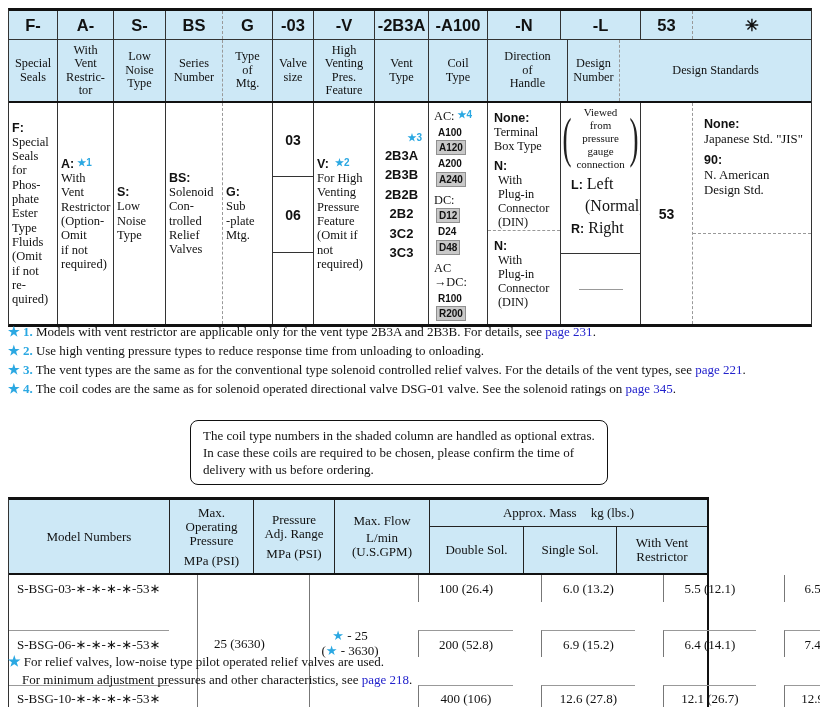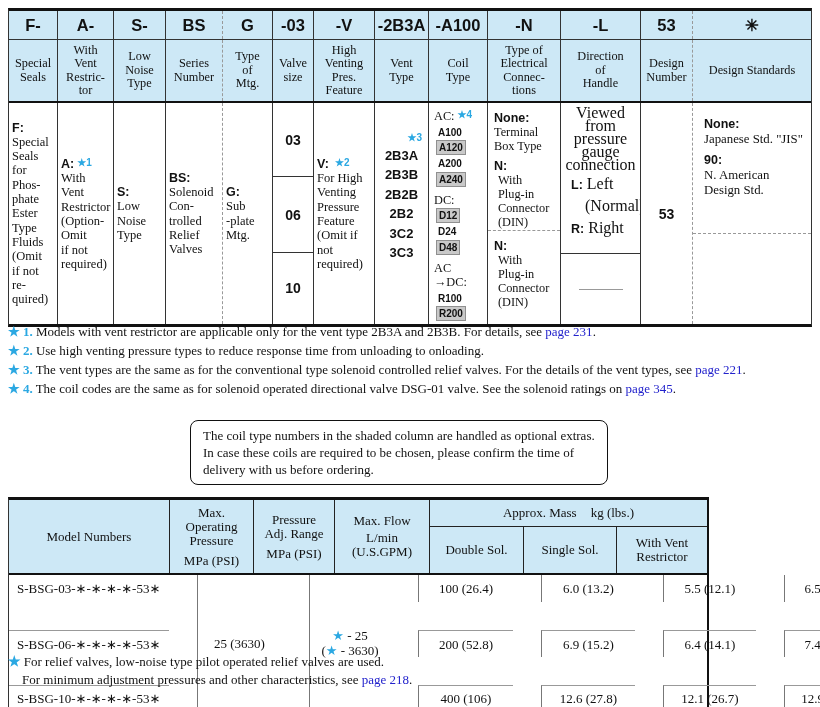--- a/index.html
+++ b/index.html
@@ -52,21 +52,21 @@
   
   .sub{box-sizing:border-box;overflow:hidden;}
   .elec1{height:128px;border-bottom:1px dashed #999;padding:8px 2px 0 6px;}
   .elec2{height:93px;padding:8px 2px 0 6px;}
   .ind{padding-left:4px;}
   .hand1{height:151px;border-bottom:1px solid #333;padding:2px 2px 0 2px;}
   .hand2{height:70px;display:flex;align-items:center;justify-content:center;}
   .dashline{width:44px;border-top:1px solid #999;}
   .paren{display:flex;align-items:center;justify-content:center;height:66px;}
   .bigp{font-size:54px;font-weight:300;color:#222;transform:scaleX(0.5);line-height:60px;}
-  .pnote{font-size:16px;line-height:13px;text-align:center;white-space:pre-line;}
+  .pnote{font-size:11px;line-height:13px;text-align:center;white-space:pre-line;}
   .hitem{padding-left:8px;margin-top:4px;}
   .hsub{padding-left:22px;margin-top:4px;}
   .dn53{display:flex;align-items:center;justify-content:center;height:100%;
         font-family:"Liberation Sans",sans-serif;font-weight:bold;font-size:14px;}
   .std1{height:131px;border-bottom:1px dashed #999;padding:14px 2px 0 11px;}
   .std2{height:90px;padding:16px 2px 0 11px;}
   .gap6{height:6px;}
 
   
   .fns{position:absolute;left:8px;top:325px;width:806px;font-size:13px;line-height:14px;}
@@ -147,24 +147,20 @@
       <div class="cell cw6 hlabel">Valve
 size</div>
       <div class="cell cw7 hlabel">High
 Venting
 Pres.
 Feature</div>
       <div class="cell cw8 hlabel">Vent
 Type</div>
       <div class="cell cw9 hlabel">Coil
 Type</div>
-      <div class="cell cw10 hlabel">Type of
-Electrical
-Connec-
-tions</div>
       <div class="cell cw11 hlabel">Direction
 of
 Handle</div>
       <div class="cell cw12 hlabel">Design
 Number</div>
       <div class="cell cw13 hlabel dash-l">Design Standards</div>
     </div>
 
     <div class="tt-row tt-body">
       <div class="cell cw1 bcell cv first">
@@ -208,21 +204,20 @@
       </div>
       <div class="cell cw5 bcell cv dash-l">
         <div class="code">G:</div>
         <div class="ml">Sub
 -plate
 Mtg.</div>
       </div>
       <div class="cell cw6">
         <div class="vs vs1">03</div>
         <div class="vs vs2">06</div>
-        <div class="vs vs3">10</div>
       </div>
       <div class="cell cw7 bcell cv">
         <div><span class="code">V:</span>&nbsp;&nbsp;<span class="fnref">★2</span></div>
         <div class="ml">For High
 Venting
 Pressure
 Feature
 (Omit if
 not
 required)</div>

